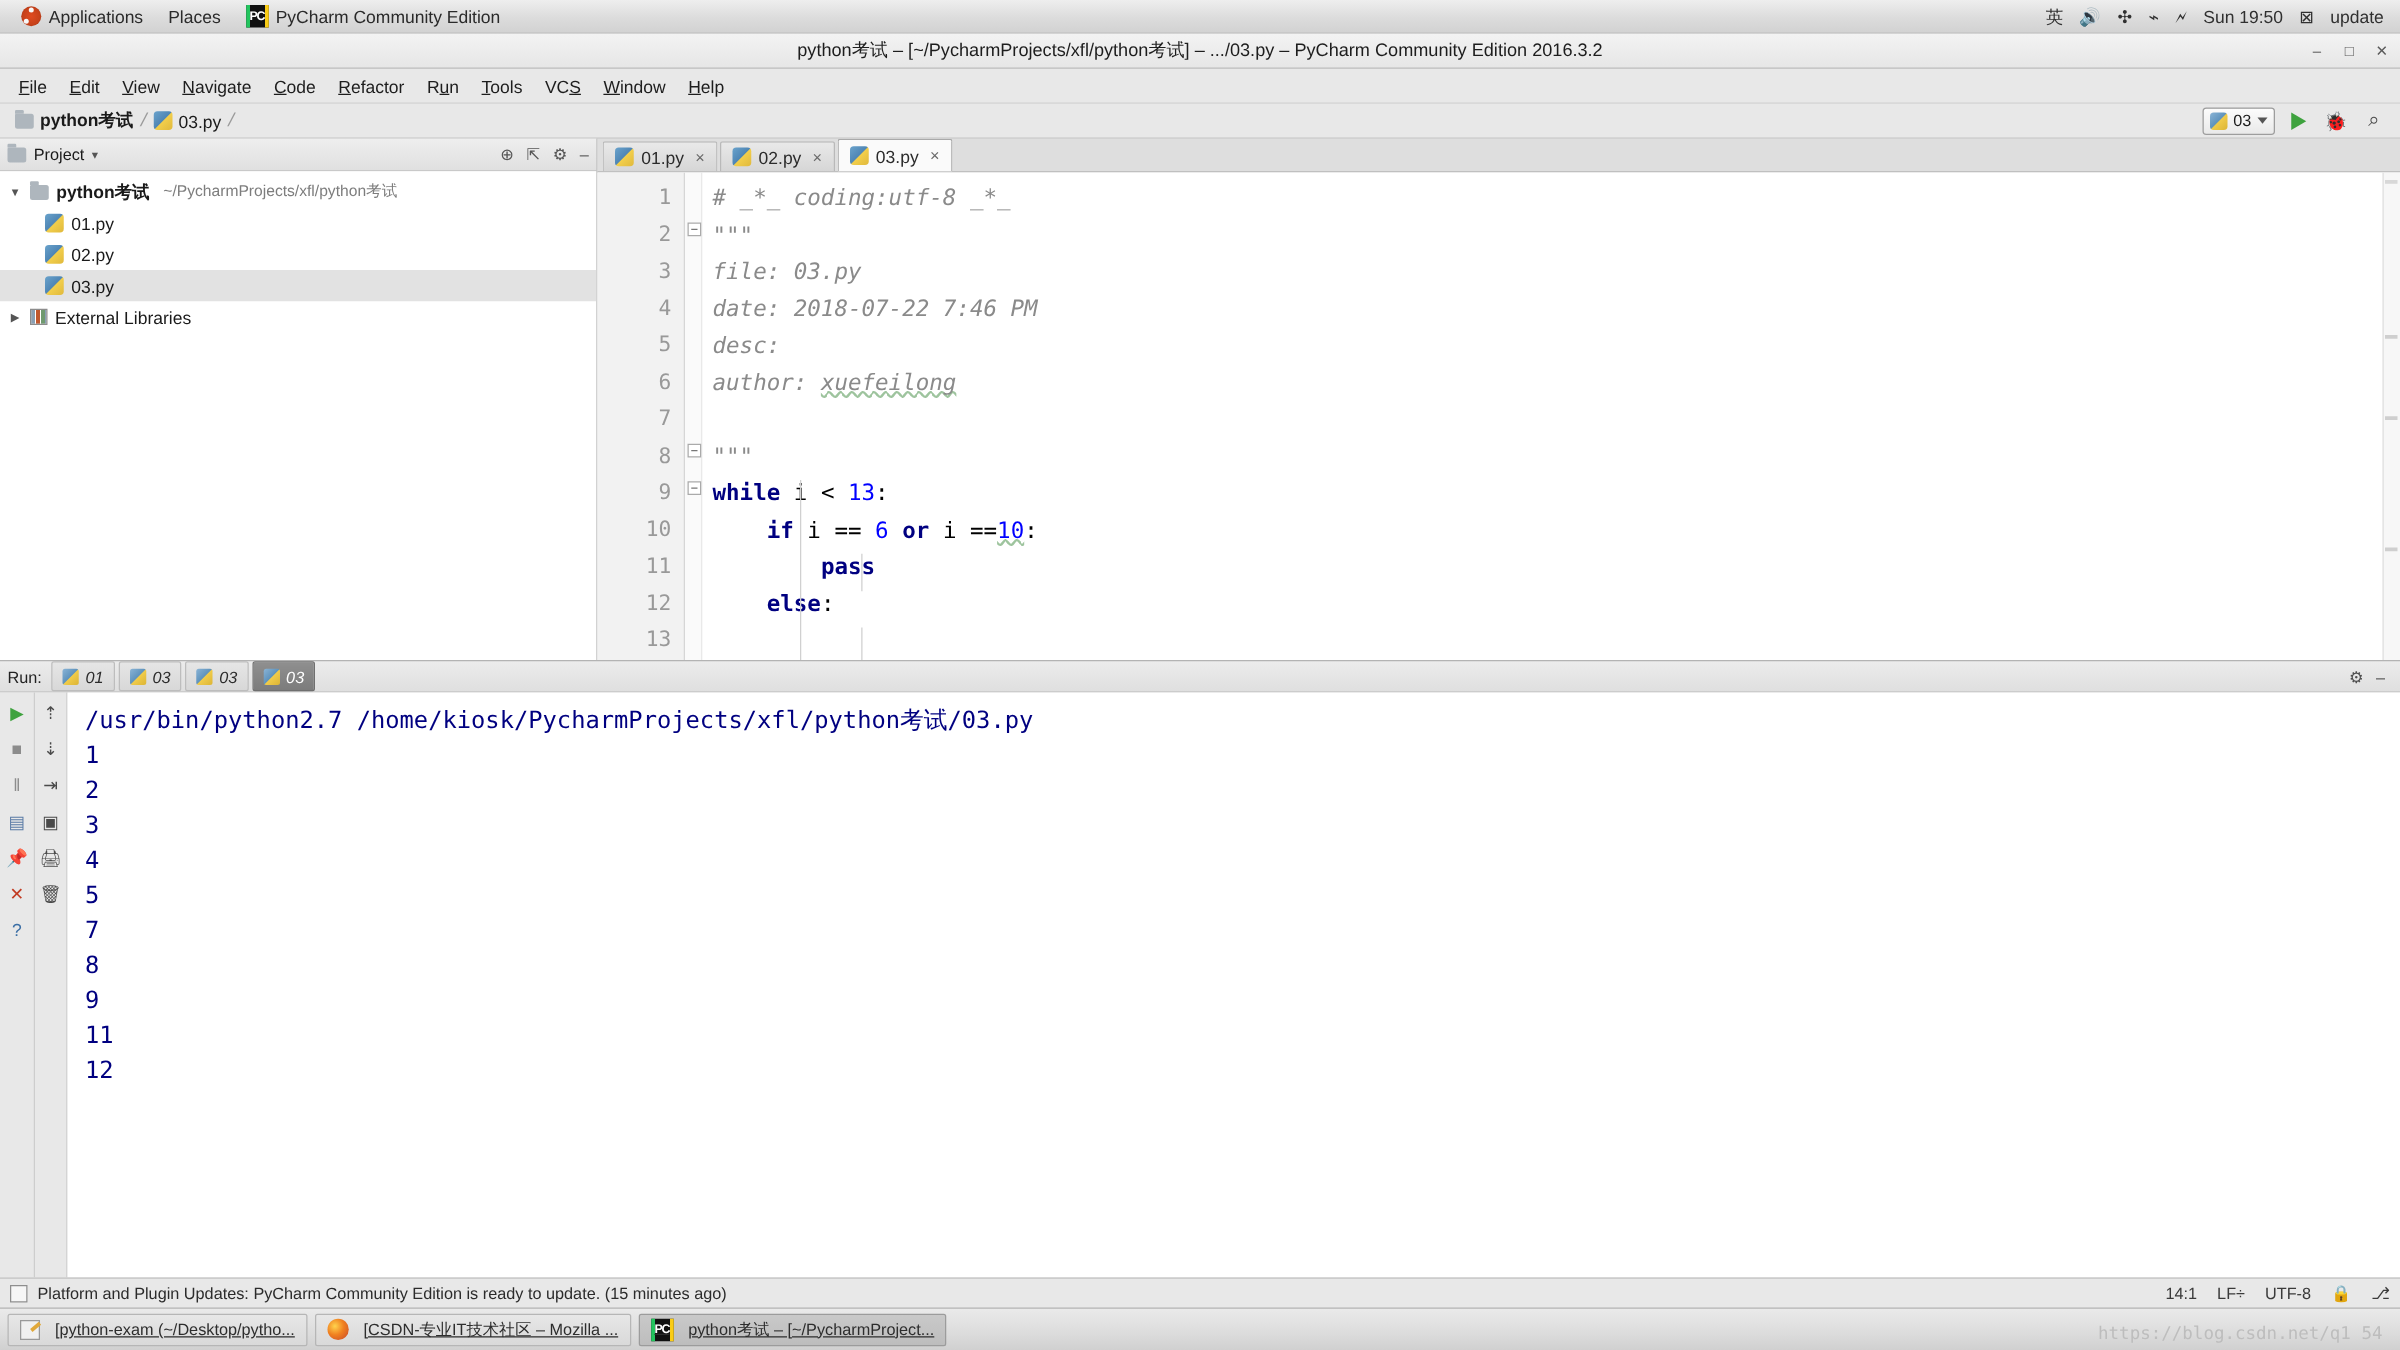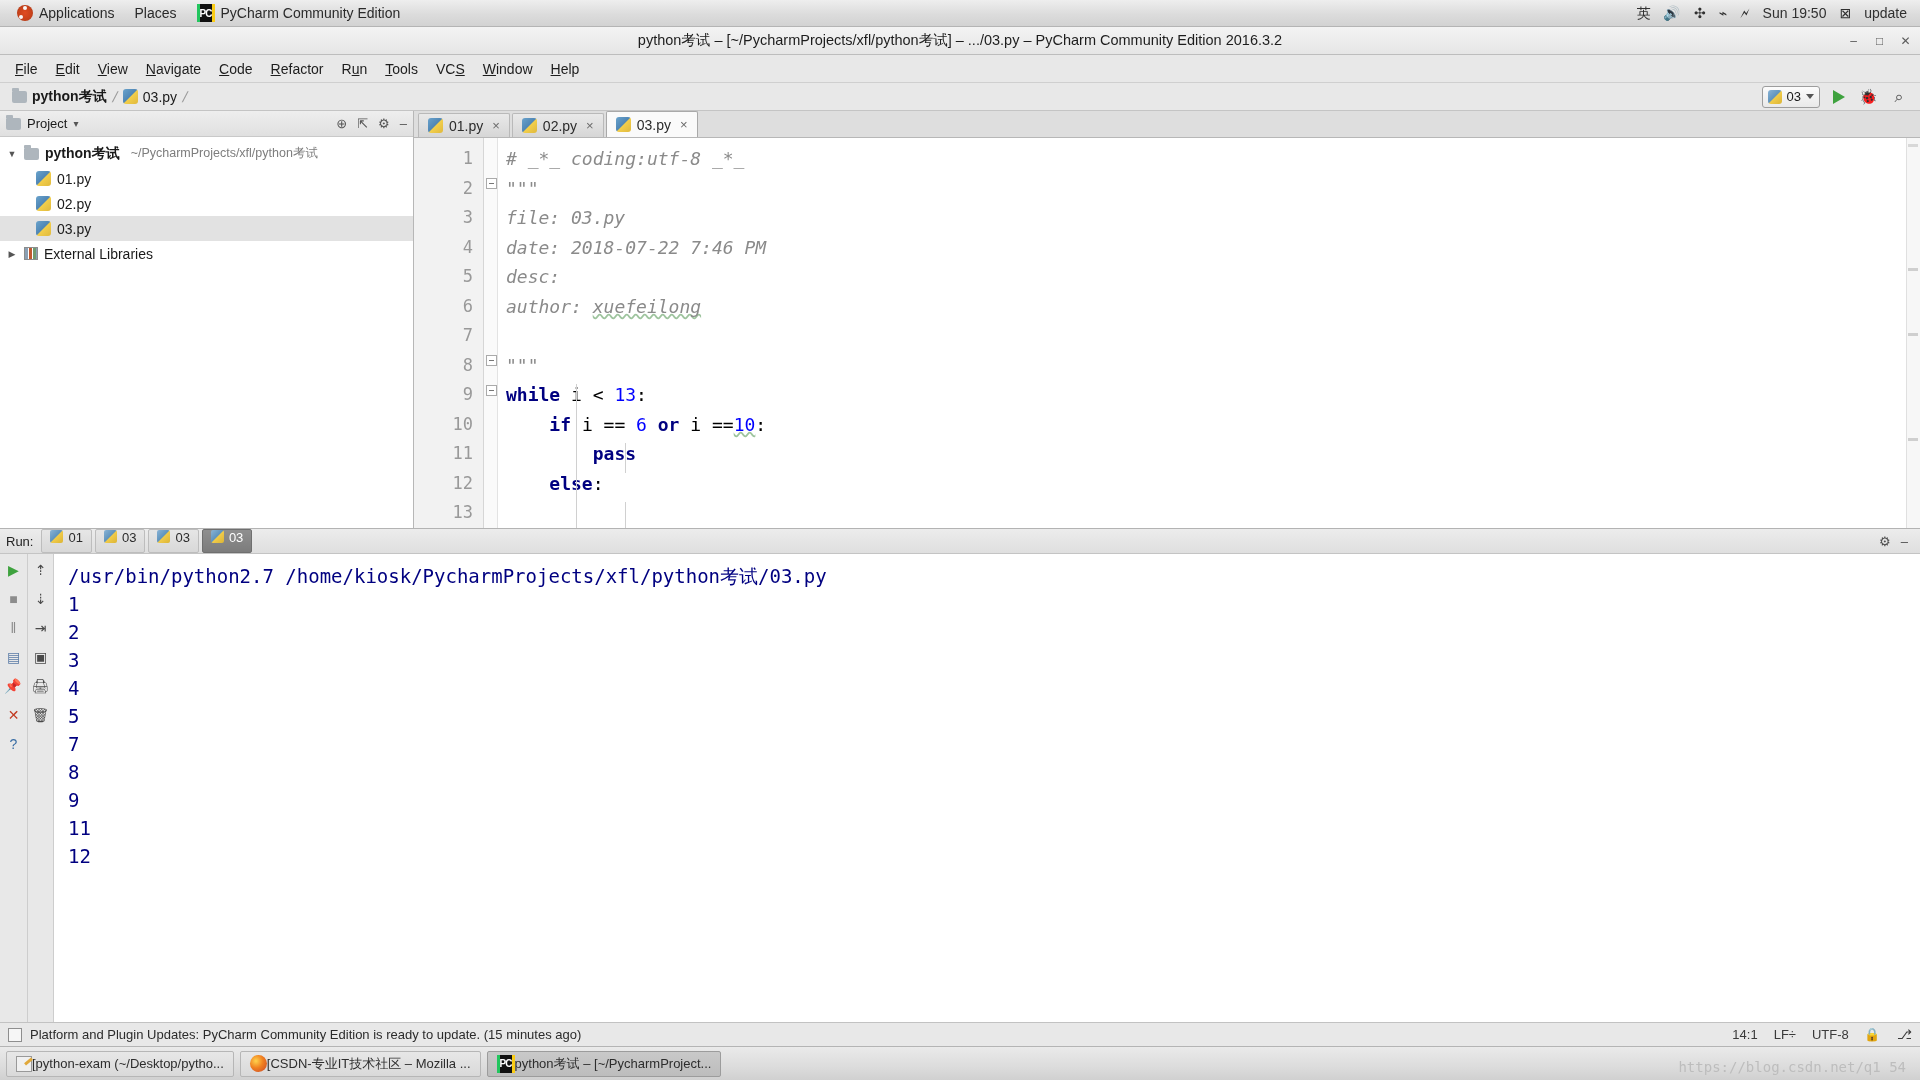--- a/index.html
+++ b/index.html
@@ -111,21 +111,21 @@
   .run-tri { width:0;height:0;border-top:7px solid transparent;border-bottom:7px solid transparent;
              border-left:12px solid #3ea23e; }
   .bug-ico { font-size: 15px; color: #3d8b3d; }
   .search-ico { font-size: 16px; color: #4a4a4a; }
 
   
   .pc-body { flex: 1; display: flex; min-height: 0; }
 
   
   .proj-panel {
-    width: 414px; flex: none; display: flex; flex-direction: column;
+    width: 478px; flex: none; display: flex; flex-direction: column;
     background: #e8e8e8; border-right: 1px solid #b7b7b7;
   }
   .proj-header {
     height: 26px; display: flex; align-items: center; gap: 6px;
     background: linear-gradient(180deg,#eeeeee,#e0e0e0);
     border-bottom: 1px solid #c9c9c9; padding: 0 6px; font-size: 13px;
   }
   .proj-header .ph-title { font-weight: normal; }
   .ph-right { margin-left: auto; display: flex; align-items: center; gap: 10px; color: #555; font-size: 13px; }
   .proj-tree { flex: 1; background: #fff; padding-top: 4px; font-size: 14px; overflow: hidden; }
@@ -186,23 +186,23 @@
 
   
   .run-window { flex: none; display: flex; flex-direction: column; background: #e8e8e8; }
   .run-tabs-row {
     height: 26px; flex: none; display: flex; align-items: center; gap: 0;
     background: linear-gradient(180deg,#ececec,#dfdfdf); border-top: 1px solid #b3b3b3;
     border-bottom: 1px solid #c4c4c4; padding-left: 6px; font-size: 13px;
   }
   .run-label { margin-right: 8px; color: #222; }
   .rtab {
-    display:flex; gap:5px; height:24px; padding: 0 8px;
+    display:flex; align-items:center; gap:5px; height:24px; padding: 0 8px;
     border: 1px solid #bdbdbd; background: linear-gradient(180deg,#e6e6e6,#d8d8d8);
-    margin-right: 3px; border-radius: 2px; color: #2b2b2b;
+    margin-right: 3px; border-radius: 2px; color: #2b2b2b; font-style: italic;
   }
   .rtab.active { background: linear-gradient(180deg,#8f8f8f,#7c7c7c); color:#fff; border-color:#6f6f6f; }
   .rtab-ico { width: 13px; height: 13px; border-radius: 2px;
               background: linear-gradient(135deg,#8ab4d6 0%,#5f93bd 48%,#f0cb4a 52%,#dcb535 100%); }
   .run-tabs-right { margin-left:auto; display:flex; gap:10px; padding-right:12px; color:#4f4f4f; font-size:13px; }
 
   .run-main { flex: 1; display: flex; min-height: 0; }
   .run-side {
     width: 28px; flex:none; background: #e8e8e8; border-right: 1px solid #cdcdcd;
     display: flex; flex-direction: column; align-items: center; gap: 13px; padding-top: 8px;
@@ -230,23 +230,23 @@
   .lock-ico { font-size: 13px; }
 
   
   .taskbar {
     position: absolute; left: 0; bottom: 0; width: 1920px; height: 34px;
     background: linear-gradient(180deg,#eaeaea 0%, #dcdcdc 60%, #d0d0d0 100%);
     border-top: 1px solid #b4b4b4; display: flex; align-items: center; gap: 6px; padding: 0 6px;
     font-size: 13px;
   }
   .task {
-    display: flex; align-items: center; gap: 0; height: 26px; padding: 0 9px;
+    display: flex; align-items: center; gap: 12px; height: 26px; padding: 0 9px;
     border: 1px solid #b6b6b6; background: linear-gradient(180deg,#e7e7e7,#d9d9d9);
-    border-radius: 2px; color: #2d2d2d; max-width: 265px; overflow: hidden; white-space: nowrap;
+    border-radius: 2px; color: #2d2d2d; max-width: 265px; overflow: hidden; white-space: nowrap; text-decoration: underline;
   }
   .task.active { background: linear-gradient(180deg,#c9c9c9,#bdbdbd); border-color:#9c9c9c; }
   .gedit-ico { width:16px;height:16px;background:#f0f0f0;border:1px solid #999; position:relative; }
   .gedit-ico::after{content:"";position:absolute;right:-2px;top:3px;width:9px;height:3px;background:#e0a83a;transform:rotate(-40deg);}
   .ff-ico { width:17px;height:17px;border-radius:50%;
             background: radial-gradient(circle at 35% 35%, #ffd34d 0%, #f08020 45%, #c7452a 100%); }
   .tb-watermark {
     position: absolute; right: 14px; bottom: 5px; color: #bdbdbd; font-size: 14px;
     font-family: "DejaVu Sans Mono", monospace;
   }

